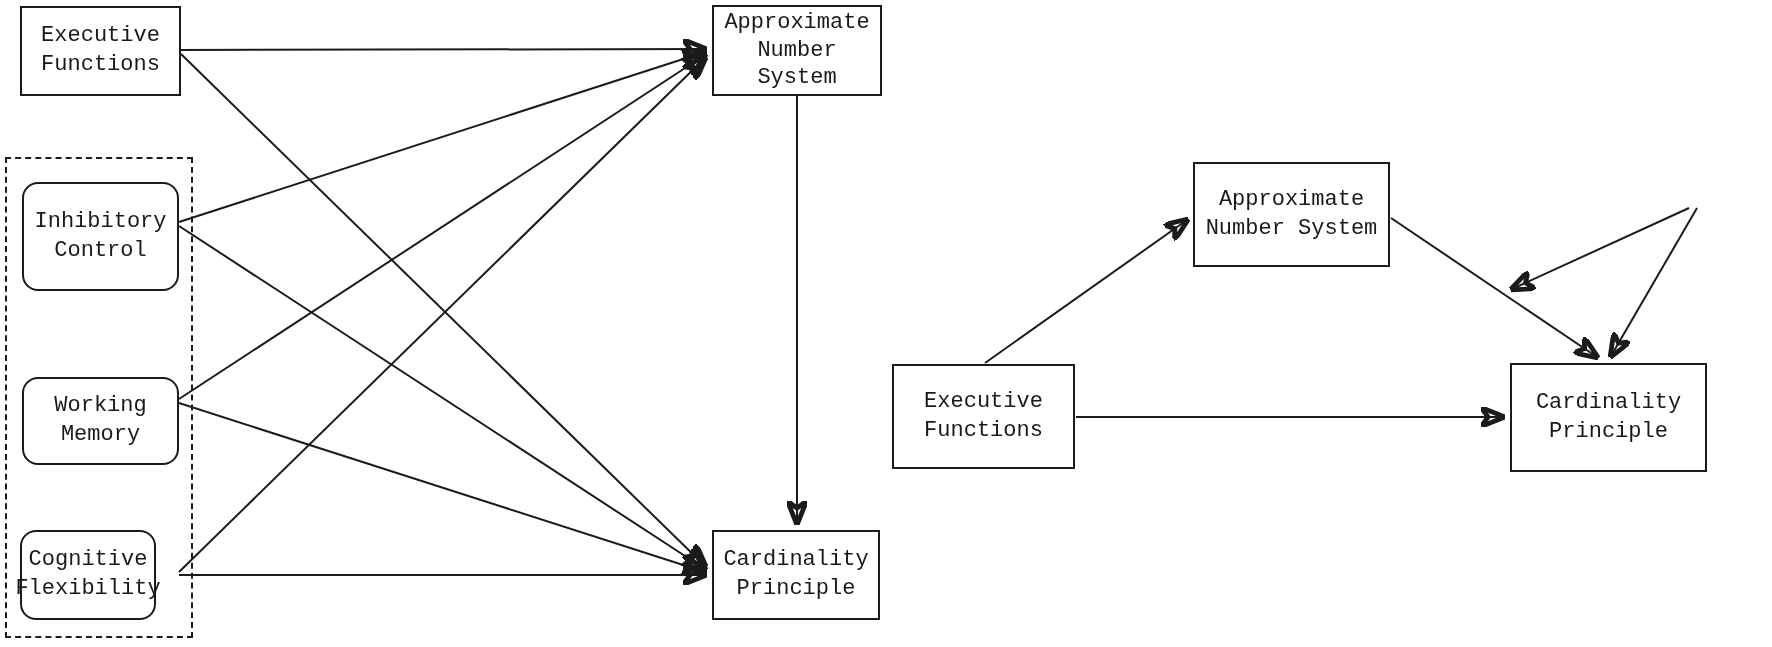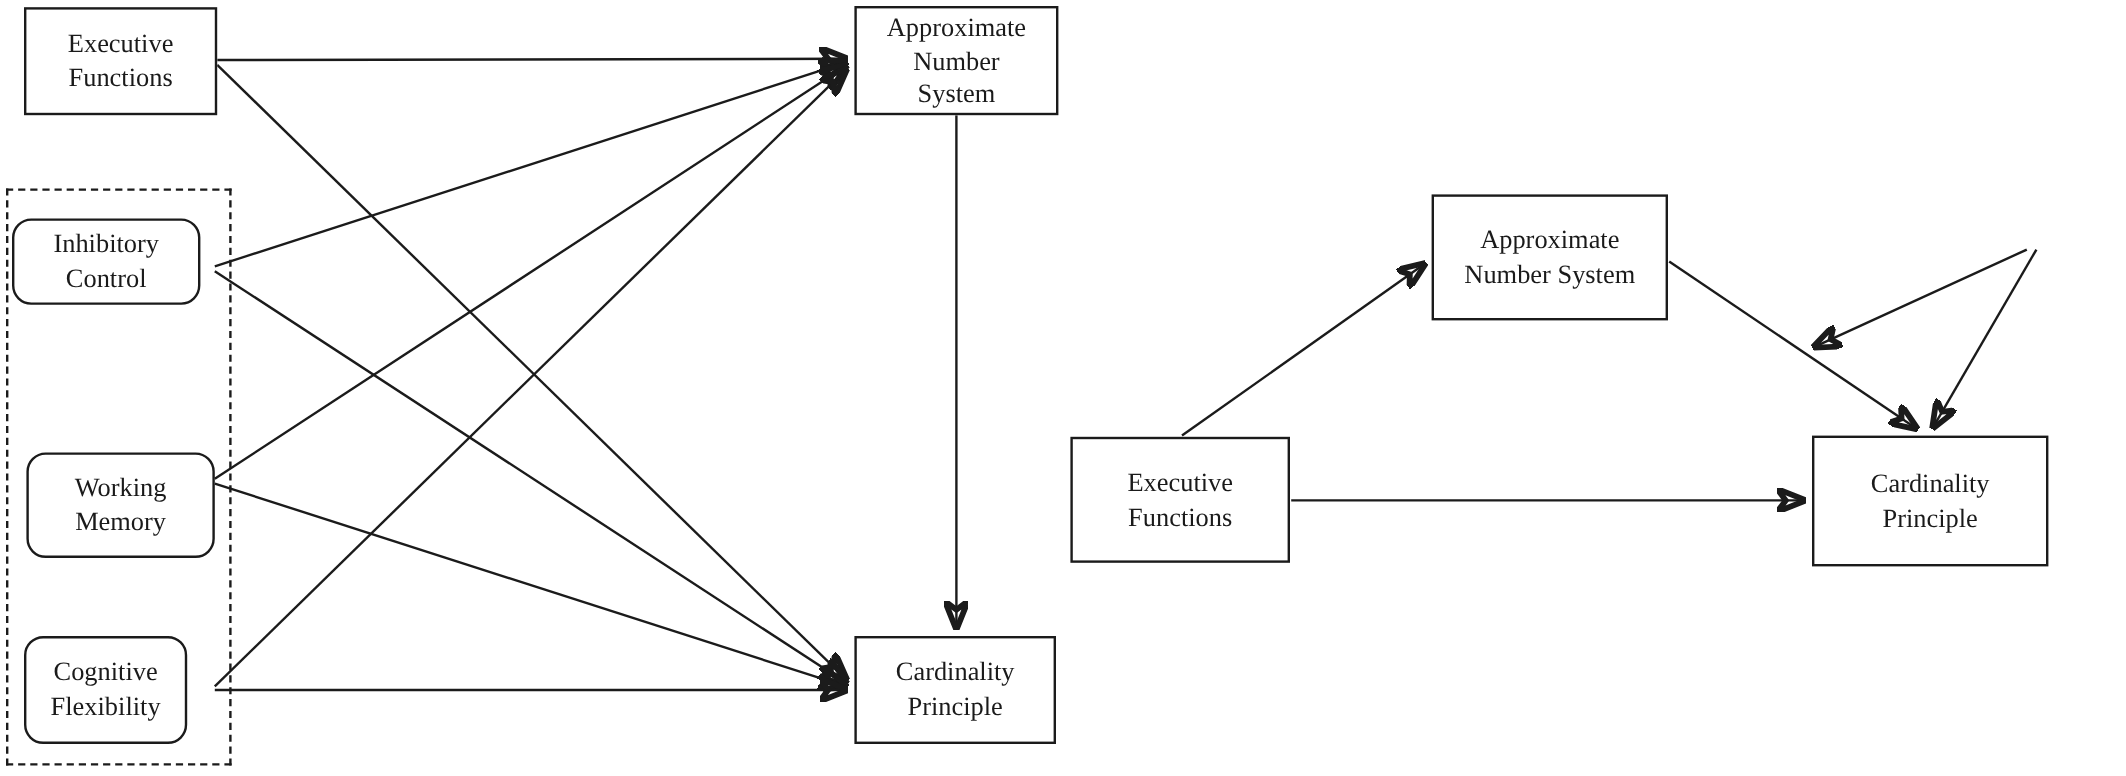--- a/index.html
+++ b/index.html
@@ -2,21 +2,21 @@
 <html><head>
 <meta charset="utf-8">
 <style>
   html, body { margin: 0; padding: 0; background: #ffffff; }
   .canvas {
     position: relative;
     width: 1772px;
     height: 647px;
     background: #ffffff;
     overflow: hidden;
-    font-family: Liberation Serif, serif;
+    font-family: Liberation Mono, monospace;
     color: #1a1a1a;
   }
   .box {
     position: absolute;
     box-sizing: border-box;
     border: 2px solid #1b1b1b;
     background: #ffffff;
     display: flex;
     align-items: center;
     justify-content: center;
@@ -69,21 +69,21 @@
     <line x1="1391" y1="218" x2="1597" y2="357" marker-end="url(#arw)"></line>
     <line x1="1689" y1="208" x2="1512" y2="289" marker-end="url(#arw)"></line>
     <line x1="1697" y1="208" x2="1611" y2="356" marker-end="url(#arw)"></line>
   </svg>
 
   <div class="group-dashed" style="left:5px; top:157px; width:188px; height:481px"></div>
 
   <div class="box" style="left:20px; top:6px; width:161px; height:90px">Executive
 Functions</div>
 
-  <div class="box rounded" style="left:10px; top:182px; width:157px; height:72px">Inhibitory
+  <div class="box rounded" style="left:22px; top:182px; width:157px; height:109px">Inhibitory
 Control</div>
 
   <div class="box rounded" style="left:22px; top:377px; width:157px; height:88px">Working
 Memory</div>
 
   <div class="box rounded" style="left:20px; top:530px; width:136px; height:90px">Cognitive
 Flexibility</div>
 
   <div class="box" style="left:712px; top:5px; width:170px; height:91px; line-height:1.25">Approximate
 Number

